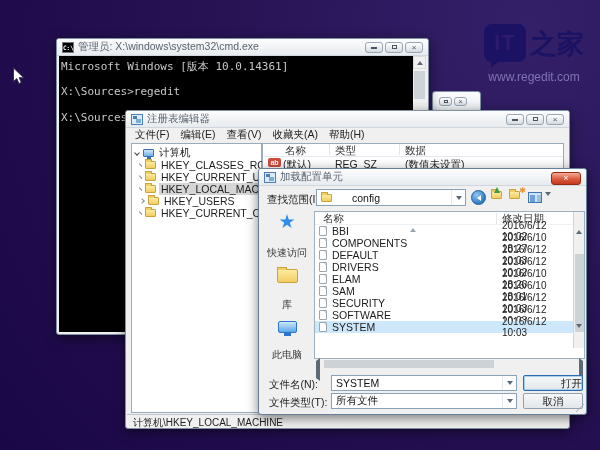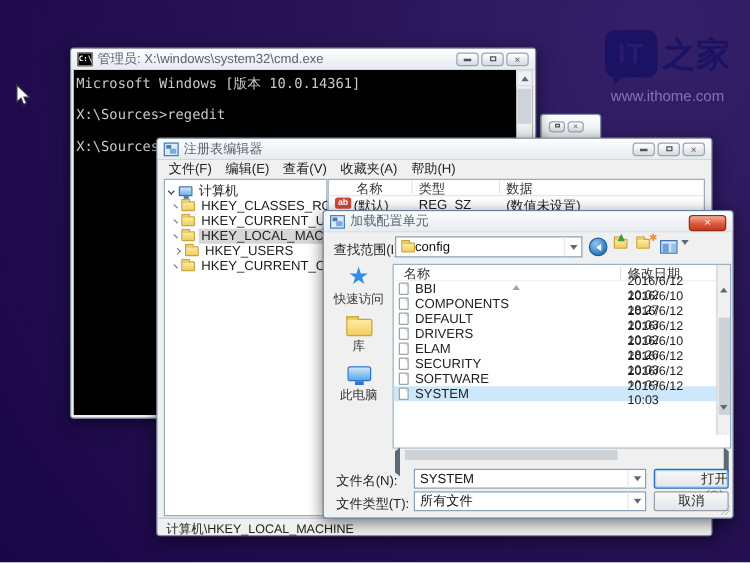--- a/index.html
+++ b/index.html
@@ -108,42 +108,42 @@
   
   .dlg { left:258px; top:168px; width:329px; height:247px; border-color:#66809c; }
   .dlg-close { position:absolute; right:5px; top:3px; width:30px; height:13px;
     background:linear-gradient(#f5ac96,#dc5a3c 55%,#c23a20); border:1px solid #992a12;
     border-radius:3px; color:#fff; font-size:9px; line-height:11px; text-align:center; }
   .dlg-label { position:absolute; font-size:10.5px; color:#1c1c1c; }
   .combo { position:absolute; height:17px; background:#fff; border:1px solid #8aa2b8;
     display:flex; align-items:center; font-size:10.5px; color:#111; }
   .combo .drop { position:absolute; right:0; top:0; bottom:0; width:14px;
     display:flex; align-items:center; justify-content:center; border-left:1px solid #e3e8ee; }
-  .lookin { left:57px; top:20px; width:150px; padding-left:4px; gap:0; }
+  .lookin { left:57px; top:20px; width:150px; padding-left:4px; gap:20px; }
   .lookin .folder { margin:0; }
   .tb { position:absolute; top:21px; display:flex; align-items:center; }
   .tb-back { left:212px; width:15px; height:15px; border-radius:50%;
     background:radial-gradient(circle at 35% 30%, #8fc6f2, #2f7cc4 70%); border:1px solid #1d5c9e;
     display:flex; align-items:center; justify-content:center; }
   .tb-back .tri-left { border-right-color:#fff; }
   .tb-up { left:232px; top:22px; }
   .tb-up .up-arr { position:absolute; left:3px; top:-4px; width:0; height:0;
     border-left:3px solid transparent; border-right:3px solid transparent;
     border-bottom:6px solid #3f9b3f; }
   .tb-new { left:250px; top:22px; }
   .spark { position:absolute; right:-3px; top:-5px; color:#e8913c; font-size:8px; }
   .tb-views { left:269px; top:23px; width:14px; height:11px; background:#cfe3f7;
     border:1px solid #3f74b8; position:absolute; }
   .tb-views:before { content:""; position:absolute; left:1px; top:2px; width:5px; height:7px; background:#6f9fd8; }
   .tb-views:after { content:""; position:absolute; left:8px; top:2px; width:4px; height:7px; background:#9cbfe6; }
   .views-caret { position:absolute; left:286px; top:27px; }
 
   .sidebar { position:absolute; left:2px; top:44px; width:52px; bottom:60px; text-align:center; }
   .sb-item { margin-bottom:9px; cursor:default; }
-  .sb-item .lbl { font-size:10px; color:#333; margin-top:1px; }
+  .sb-item .lbl { font-size:10px; color:#333; margin-top:15px; }
   .star-icon { font-size:19px; color:#2f8ee8; line-height:18px; }
   .lib-icon { width:21px; height:14px; margin:0 auto; background:linear-gradient(#fdeca0,#f2cd62);
     border:1px solid #c9a33d; border-radius:2px; position:relative; }
   .lib-icon:before { content:""; position:absolute; left:-1px; top:-3px; width:8px; height:2px;
     background:#f2cd62; border:1px solid #c9a33d; border-bottom:none; }
   .mypc-icon { width:19px; height:12px; margin:0 auto; background:linear-gradient(#cfe7fb,#5aa7e8);
     border:1px solid #2e75c9; border-radius:2px; position:relative; margin-bottom:4px; }
   .mypc-icon:after { content:""; position:absolute; left:5px; bottom:-4px; width:7px; height:3px; background:#2e75c9; }
 
   .dlg-list { position:absolute; left:55px; top:42px; width:271px; height:158px; }
@@ -188,21 +188,21 @@
 
 <div class="desktop">
 
   <div class="watermark">
     <div class="wm-row">
       <div class="wm-bubble">
         <span class="wm-it">IT</span>
       </div>
       <span class="wm-cjk">之家</span>
     </div>
-    <div class="wm-url">www.ithome.com</div>
+    <div class="wm-url">www.regedit.com</div>
   </div>
 
   <div class="win frag">
     <div class="capbtns">
       <div class="cap-btn"><span class="glyph-sq"></span></div>
       <div class="cap-btn">×</div>
     </div>
   </div>
 
   <div class="win cmd">
@@ -376,20 +376,25 @@
             <span>DRIVERS</span>
             <span class="f-date">2016/6/12 10:02</span>
           </div>
           <div class="f-row">
             <span class="page-icon"></span>
             <span>ELAM</span>
             <span class="f-date">2016/6/10 18:26</span>
           </div>
           <div class="f-row">
             <span class="page-icon"></span>
+            <span>SAM</span>
+            <span class="f-date">2016/6/10 18:01</span>
+          </div>
+          <div class="f-row">
+            <span class="page-icon"></span>
             <span>SECURITY</span>
             <span class="f-date">2016/6/12 10:03</span>
           </div>
           <div class="f-row">
             <span class="page-icon"></span>
             <span>SOFTWARE</span>
             <span class="f-date">2016/6/12 10:03</span>
           </div>
           <div class="f-row selected">
             <span class="page-icon"></span>

